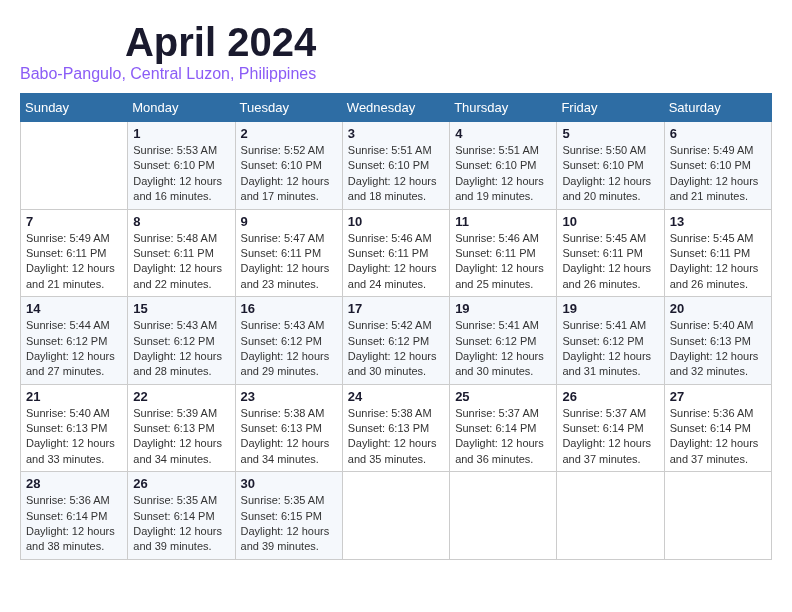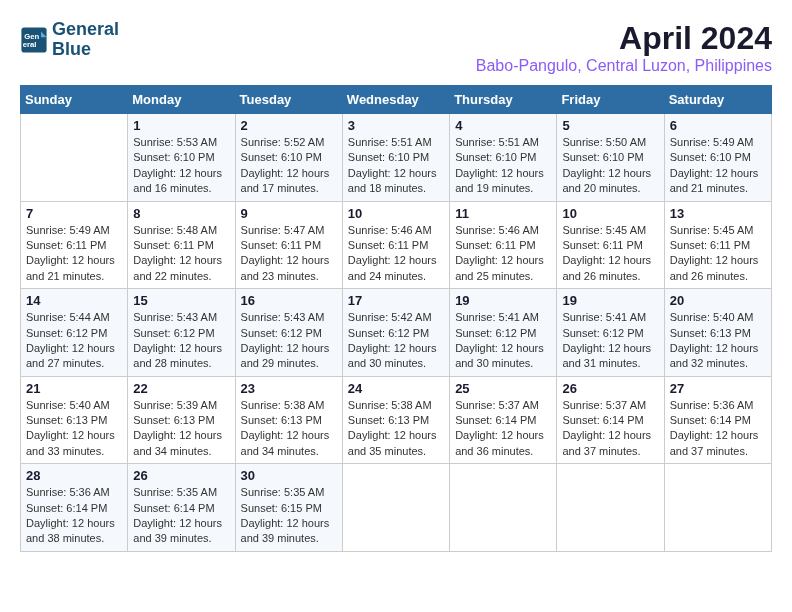--- a/index.html
+++ b/index.html
@@ -31,41 +31,41 @@
       color: #1a5276;
     }
     .logo-icon {
       width: 28px;
       height: 28px;
     }
     .title-block {
       text-align: right;
     }
     .title-block h1 {
-      font-size: 32px;
+      font-size: 40px;
       font-weight: bold;
       color: #1a1a2e;
     }
     .title-block h2 {
       font-size: 16px;
       font-weight: normal;
       color: #8b5cf6;
     }
     table {
       width: 100%;
       border-collapse: collapse;
       font-size: 11px;
     }
     thead tr th {
       background-color: #2e6da4;
       color: #fff;
       padding: 6px 4px;
       text-align: left;
       font-size: 13px;
-      font-weight: bold;
+      font-weight: normal;
       border: 1px solid #2e6da4;
     }
     tbody tr td {
       border: 1px solid #ccc;
       padding: 4px 5px;
       vertical-align: top;
       width: 106px;
       min-height: 80px;
     }
     tbody tr:nth-child(odd) td {
@@ -87,34 +87,20 @@
       line-height: 1.4;
     }
     .empty-cell {
       background-color: #fff !important;
     }
   </style>
 </head>
 <body>
 
 <div class="header">
-  <div class="logo">
-    <svg class="logo-icon" viewBox="0 0 40 40" xmlns="http://www.w3.org/2000/svg">
-      <rect x="2" y="2" width="36" height="36" rx="4" fill="#1a5276"></rect>
-      <text x="6" y="18" font-size="11" font-weight="bold" fill="white" font-family="Arial">Gen</text>
-      <text x="4" y="30" font-size="11" font-weight="bold" fill="white" font-family="Arial">eral</text>
-      <polygon points="30,8 38,16 30,16" fill="#5dade2"></polygon>
-    </svg>
-    <div>
-      <div class="logo-text">
-        <span>General</span><br>
-        <span>Blue</span>
-      </div>
-    </div>
-  </div>
   <div class="title-block">
     <h1>April 2024</h1>
     <h2>Babo-Pangulo, Central Luzon, Philippines</h2>
   </div>
 </div>
 
 <table>
   <thead>
     <tr>
 

